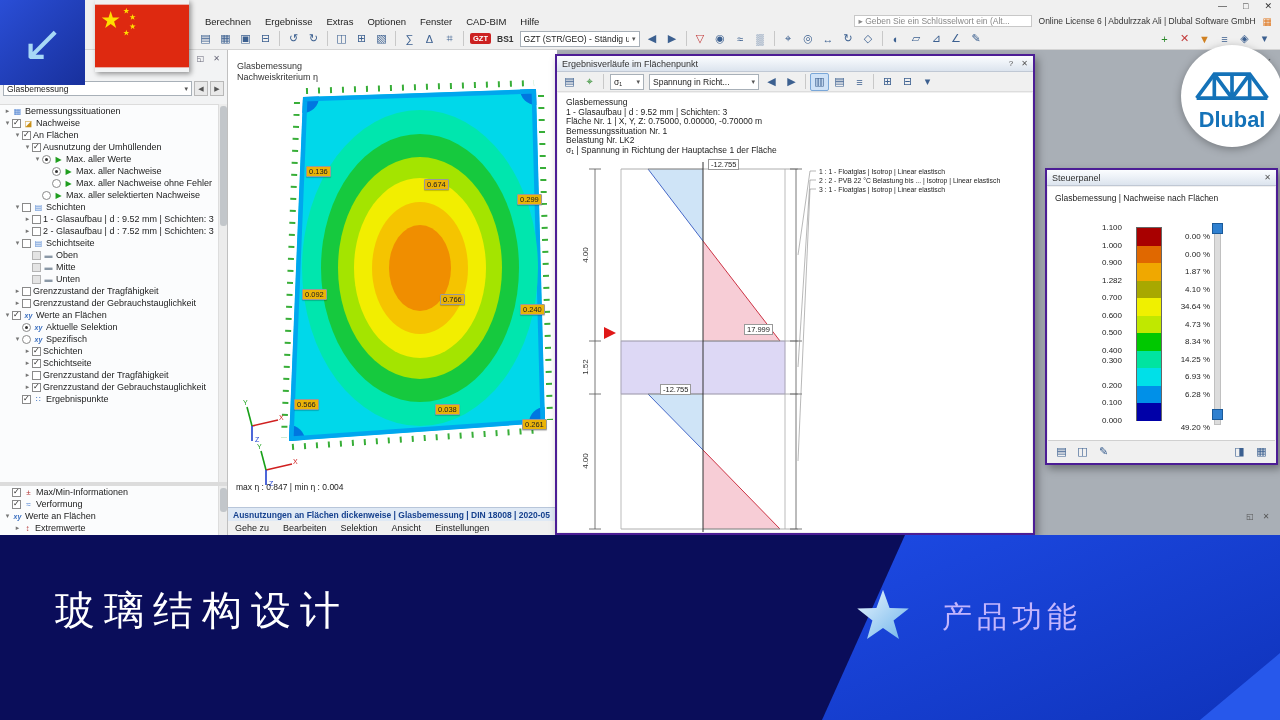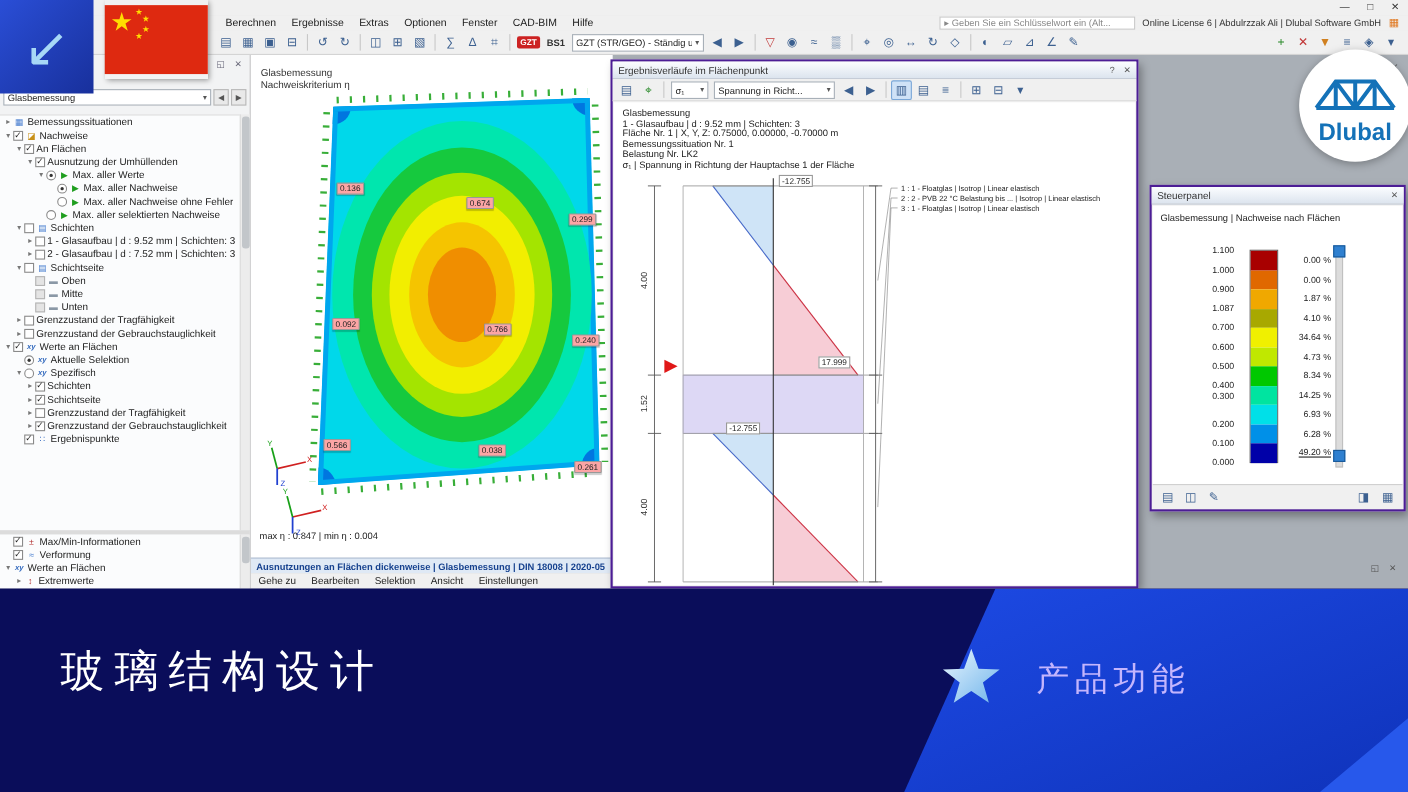--- a/index.html
+++ b/index.html
@@ -50,21 +50,21 @@
   .nav-scroll { position:absolute; top:54px; right:0; width:9px; height:378px; background:#ececec; border-left:1px solid #ddd; }
   .nav-thumb { position:absolute; left:1px; width:7px; border-radius:3px; background:#c2c6ca; }
   .nav-splitter { position:absolute; top:432px; left:0; right:0; height:4px; background:#dcdcdc; }
   .nav-bottom { position:absolute; top:436px; left:0; right:9px; height:49px; background:#fbfcfd; }
   .nav-scroll2 { position:absolute; top:436px; right:0; width:9px; height:49px; background:#ececec; border-left:1px solid #ddd; }
 
   
   .main-view { position:absolute; left:228px; top:0; width:329px; height:457px; background:#fff; overflow:hidden; }
   .mv-overlay { position:absolute; left:9px; top:11px; font-size:9px; line-height:11px; color:#333; }
   .mv-maxmin { position:absolute; left:8px; top:432px; font-size:8.5px; color:#222; }
-  .clabel { position:absolute; background:#fca5a5; border:1px solid #999; font-size:7.5px; line-height:9px; padding:0 2px; color:#222; border-radius:1px; box-shadow:0 1px 1px rgba(0,0,0,.2); }
+  .clabel { position:absolute; background:#eab308; border:1px solid #999; font-size:7.5px; line-height:9px; padding:0 2px; color:#222; border-radius:1px; box-shadow:0 1px 1px rgba(0,0,0,.2); }
   .contour-svg { position:absolute; left:0; top:0; }
   .triad { position:absolute; }
   .view-status { position:absolute; left:228px; top:457px; width:329px; height:14px; background:#dfe9f5; font-size:8.5px; font-weight:bold; color:#16418e; line-height:14px; padding-left:5px; white-space:nowrap; overflow:hidden; border-top:1px solid #b8c6da; }
   .view-menu { position:absolute; left:228px; top:471px; width:329px; height:14px; background:#f0f0f0; display:flex; align-items:center; }
   .vm-item { font-size:9px; padding:0 7px; color:#222; }
 
   
   .panel { position:absolute; background:#f0f0f0; border:2px solid #4c1d95; box-shadow:3px 4px 8px rgba(0,0,0,.35); }
   .panel-title { height:16px; background:linear-gradient(#fbfdff,#dce4ee); border-bottom:1px solid #c0c8d4; display:flex; align-items:center; font-size:9px; color:#333; padding:0 5px; }
   .pt-btns { margin-left:auto; display:flex; gap:8px; font-size:8px; color:#555; }
@@ -551,21 +551,21 @@
       </div>
       <div class="sp-body" id="scale-area">
         <div class="sp-sub">Glasbemessung | Nachweise nach Flächen</div>
         <div class="sc-frame"></div>
         <div class="sc-slider"></div>
         <div class="sc-handle" style="top:36px"></div>
         <div class="sc-handle" style="top:222px"></div>
       <div class="sc-val" style="top: 36px;">1.100</div>
           <div class="sc-val" style="top: 53.5px;">1.000</div>
           <div class="sc-val" style="top: 71px;">0.900</div>
-          <div class="sc-val" style="top: 88.5px;">1.087</div>
+          <div class="sc-val" style="top: 88.5px;">1.282</div>
           <div class="sc-val" style="top: 106px;">0.700</div>
           <div class="sc-val" style="top: 123.5px;">0.600</div>
           <div class="sc-val" style="top: 141px;">0.500</div>
           <div class="sc-val" style="top: 158.5px;">0.400</div>
           <div class="sc-val" style="top: 169px;">0.300</div>
           <div class="sc-val" style="top: 193.5px;">0.200</div>
           <div class="sc-val" style="top: 211px;">0.100</div>
           <div class="sc-val" style="top: 228.5px;">0.000</div>
           <div class="sc-band" style="top: 41px; background: rgb(168, 0, 0);"></div>
           <div class="sc-band" style="top: 58.5px; background: rgb(224, 104, 0);"></div>
@@ -581,21 +581,21 @@
           <div class="sc-pct" style="top: 45px;">0.00 %</div>
           <div class="sc-pct" style="top: 62.5px;">0.00 %</div>
           <div class="sc-pct" style="top: 80px;">1.87 %</div>
           <div class="sc-pct" style="top: 97.5px;">4.10 %</div>
           <div class="sc-pct" style="top: 115px;">34.64 %</div>
           <div class="sc-pct" style="top: 132.5px;">4.73 %</div>
           <div class="sc-pct" style="top: 150px;">8.34 %</div>
           <div class="sc-pct" style="top: 167.5px;">14.25 %</div>
           <div class="sc-pct" style="top: 185px;">6.93 %</div>
           <div class="sc-pct" style="top: 202.5px;">6.28 %</div>
-          <div class="sc-pct" style="top: 220px; text-decoration: underline;">49.20 %</div>
+          <div class="sc-pct" style="top: 236px;">49.20 %</div>
         </div>
       <div class="sp-bottom">
         <span id="sp-tabs" style="display:flex;gap:2px">
             <span class="icon18">▤</span>
             <span class="icon18">◫</span>
             <span class="icon18">✎</span>
           </span>
         <span class="tgap"></span>
         <span id="sp-btns" style="display:flex;gap:3px">
             <span class="icon18">◨</span>

